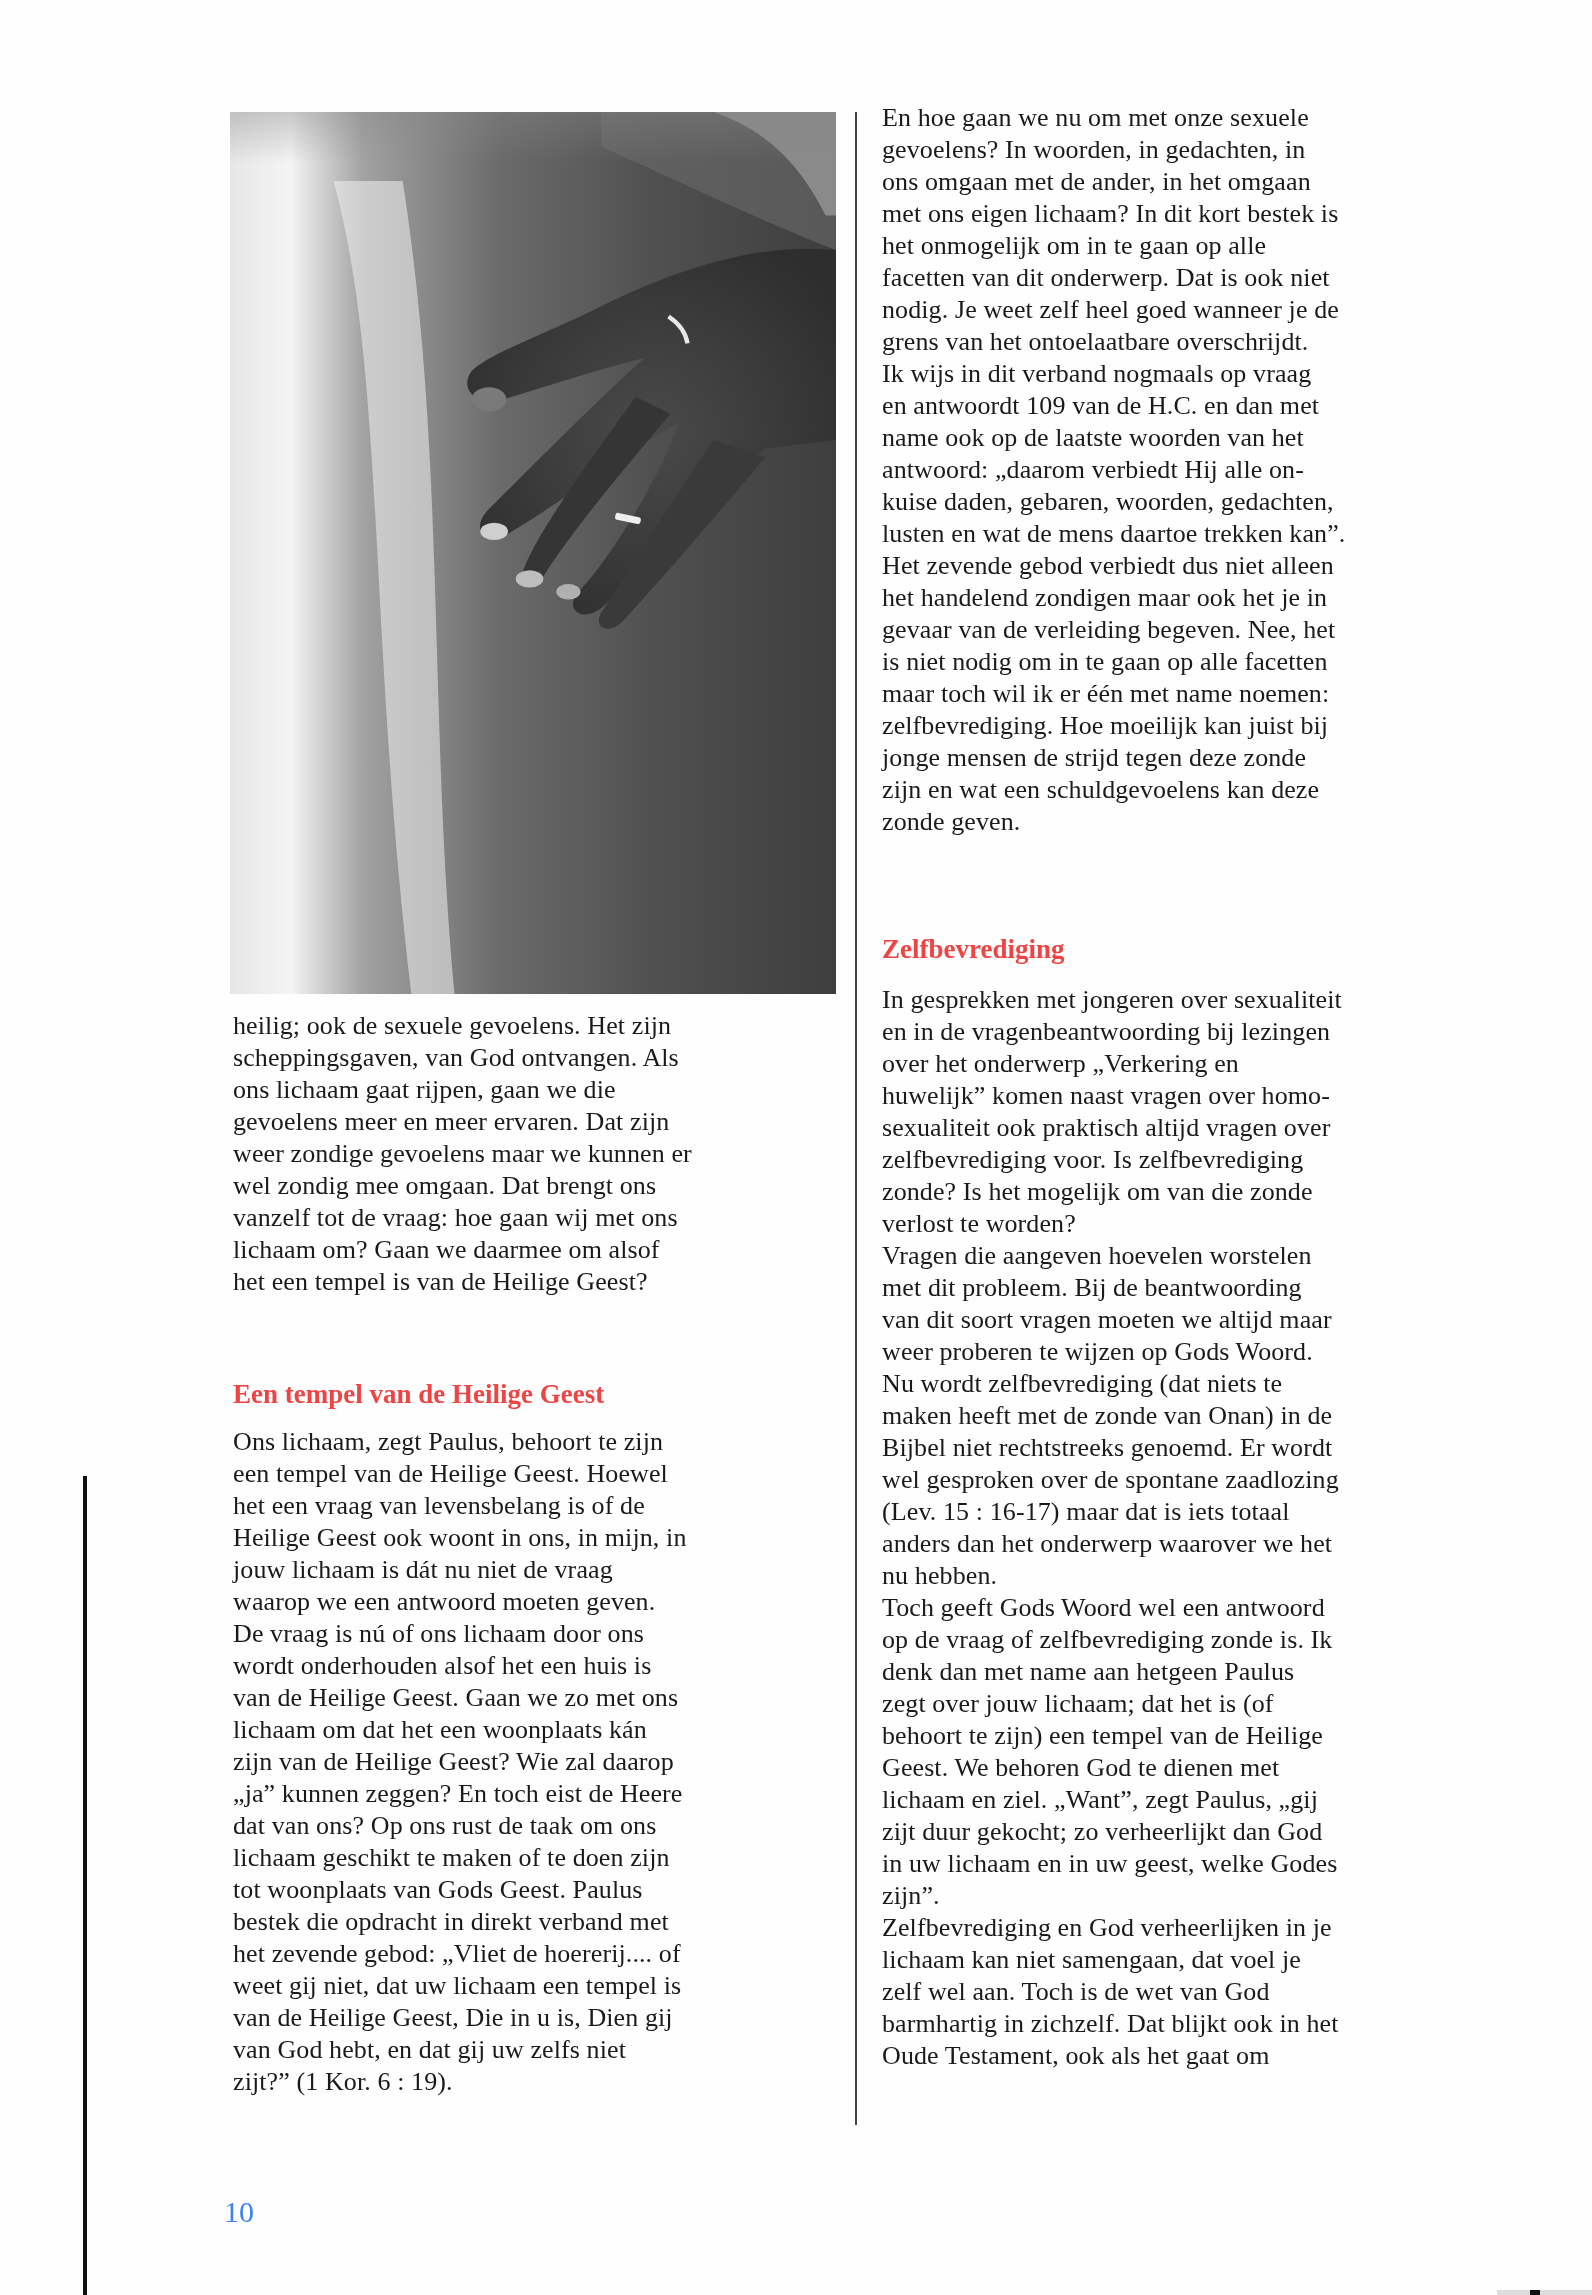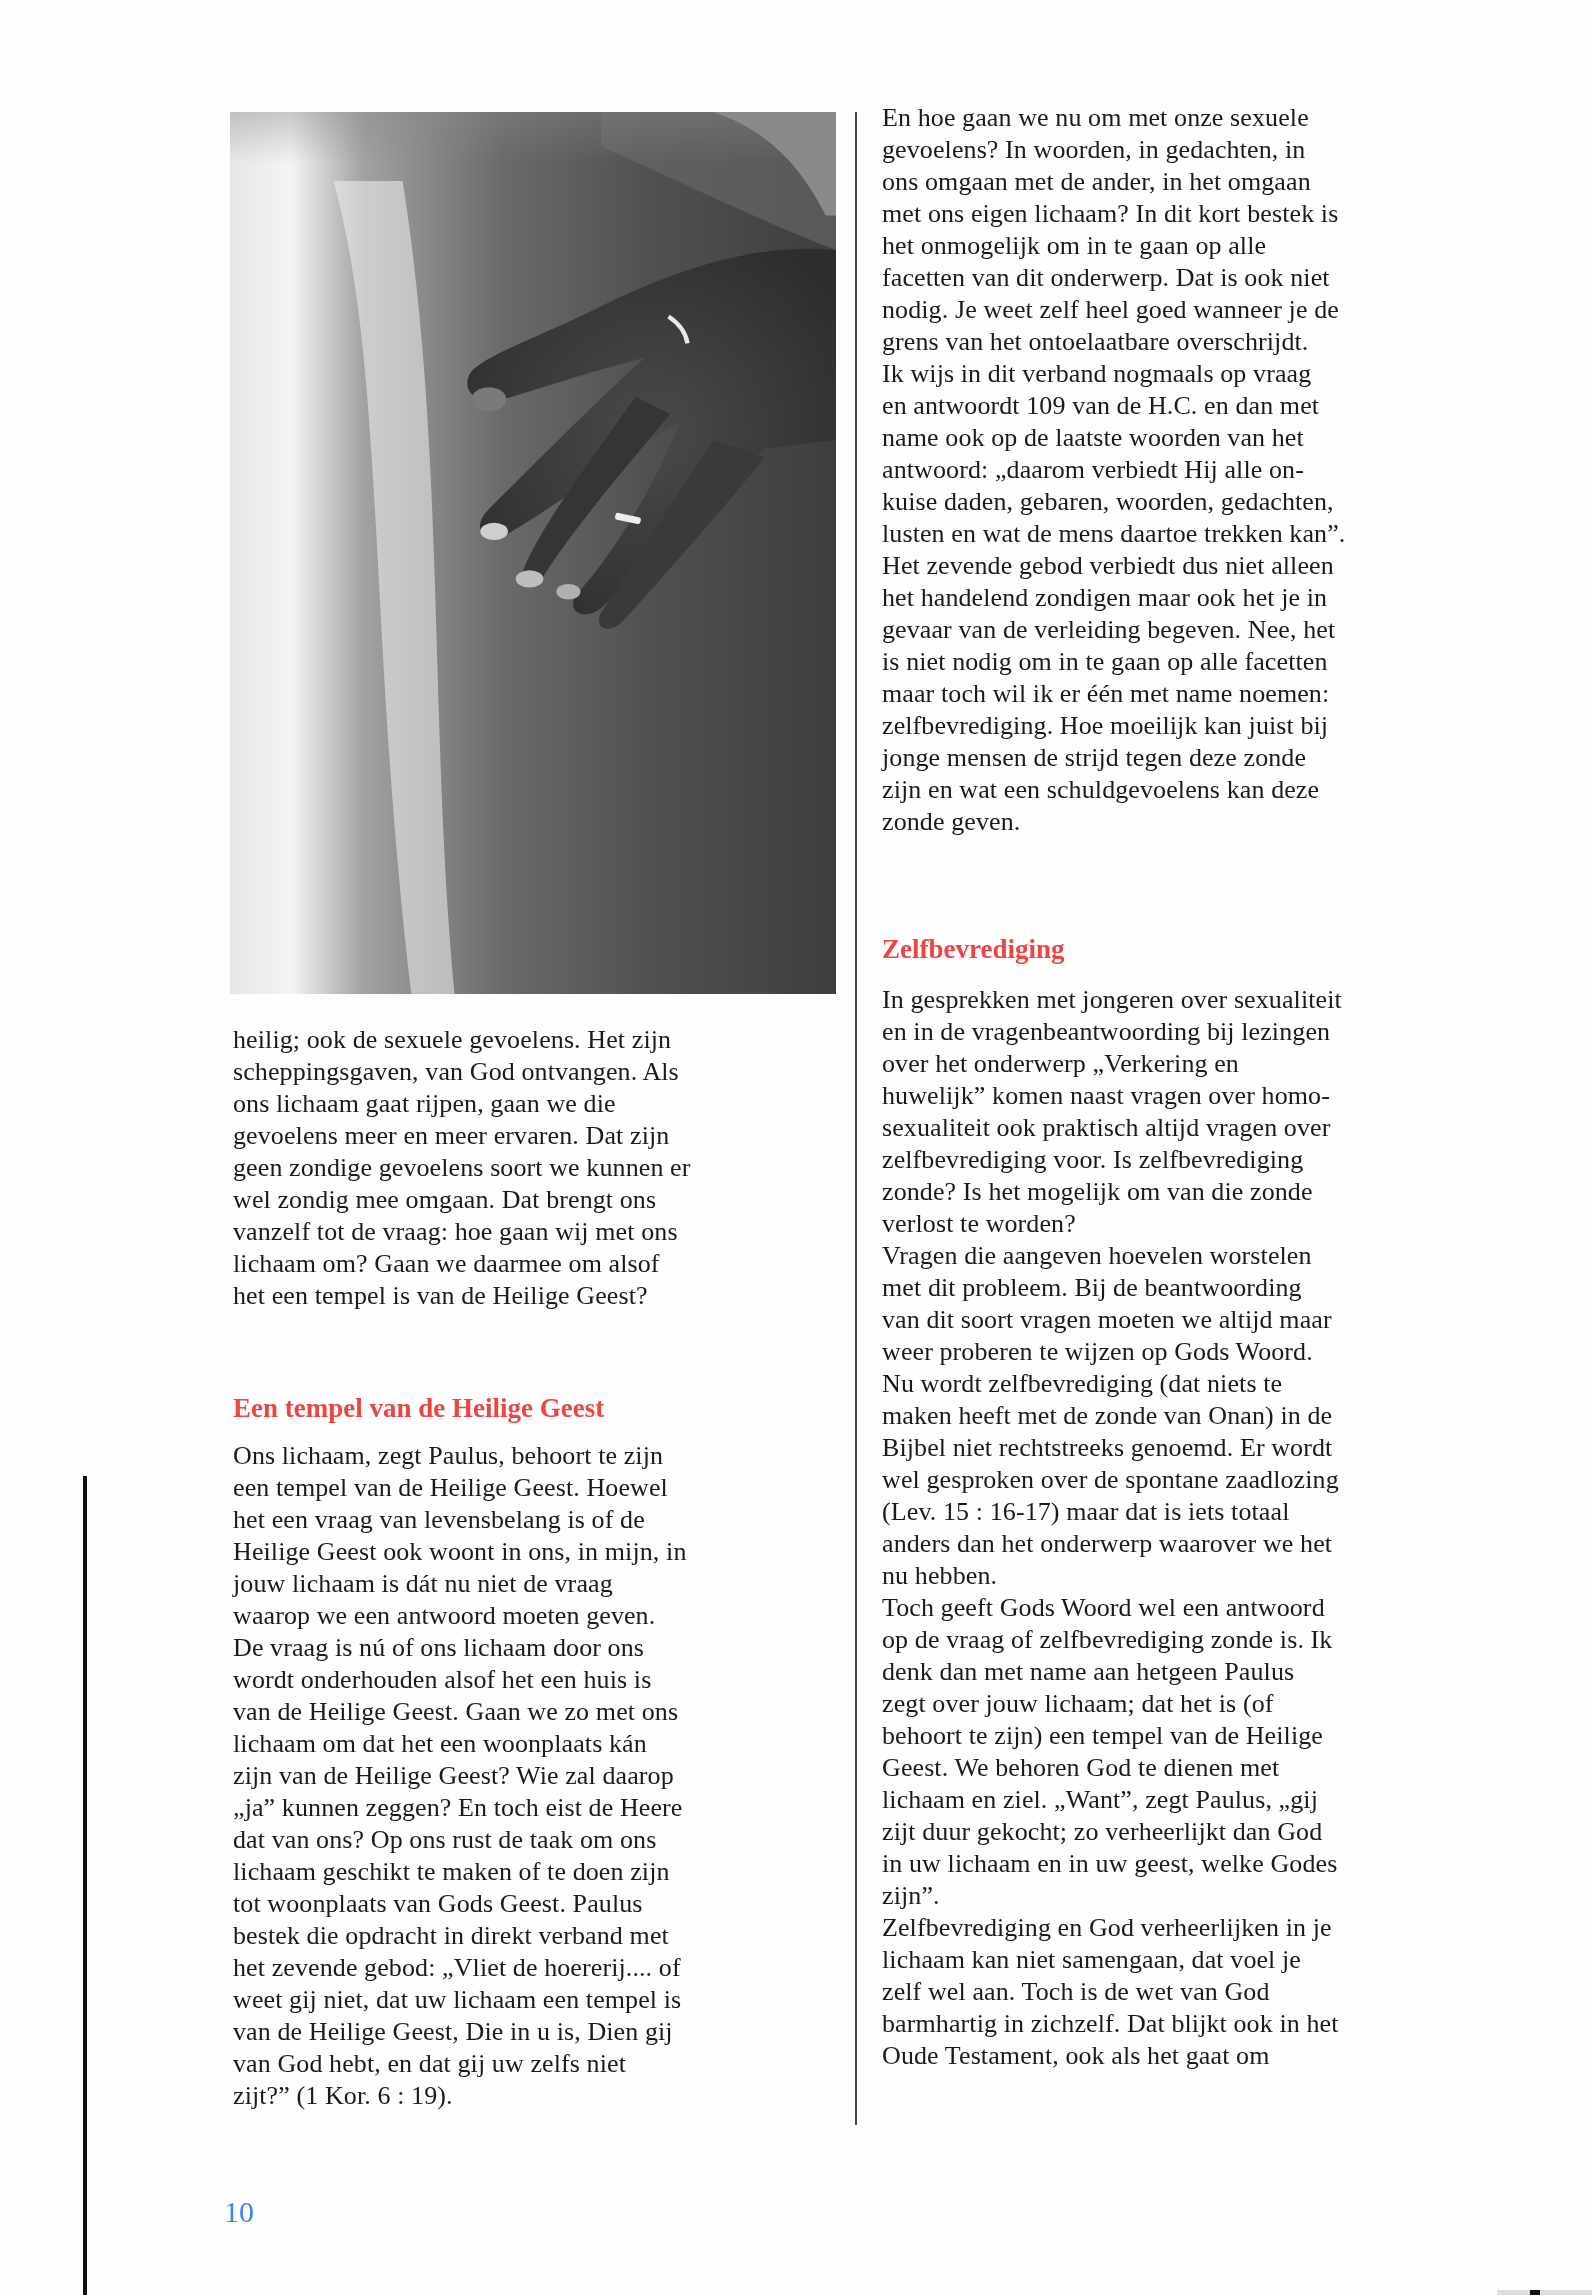--- a/index.html
+++ b/index.html
@@ -28,21 +28,21 @@
     background:
       radial-gradient(ellipse 104px 52px at 62% 56%, rgba(255,255,255,0.0), rgba(0,0,0,0) 70%),
       linear-gradient(90deg, #d8d8d8 0%, #f2f2f2 8%, #9b9b9b 20%, #6d6d6d 38%, #555 55%, #4a4a4a 72%, #3d3d3d 100%);
   }
   .photo svg { position: absolute; left: 0; top: 0; width: 100%; height: 100%; }
   
   .col-divider { position: absolute; left: 855px; top: 112px; width: 1.7px; height: 2013px; background: #444; }
   .scan-edge { position: absolute; left: 83px; top: 1476px; width: 3.5px; height: 820px; background: #111; }
   .scan-corner { position: absolute; left: 1497px; top: 2290px; width: 95px; height: 5.2px; background: #ddd; }
   .scan-corner::after { content: ""; position: absolute; right: 52px; top: 0; width: 10.4px; height: 5.2px; background: #111; }
-  .left-col { position: absolute; left: 233px; width: 604px; margin-top: 14px; }
+  .left-col { position: absolute; left: 233px; width: 604px; }
   .right-col { position: absolute; left: 882px; width: 664px; }
   .page-number {
     position: absolute; left: 224px; top: 2195px;
     font-family: "Liberation Serif", "DejaVu Serif", serif; font-size: 30px; color: #3b82f6;
   }
 </style>
 </head>
 <body>
 
 <div class="page">
@@ -91,21 +91,21 @@
 
   <div class="col-divider"></div>
   <div class="scan-edge"></div>
   <div class="scan-corner"></div>
 
   <div class="left-col text" style="top:1010px;">
     <span class="ln">heilig; ook de sexuele gevoelens. Het zijn</span>
     <span class="ln">scheppingsgaven, van God ontvangen. Als</span>
     <span class="ln">ons lichaam gaat rijpen, gaan we die</span>
     <span class="ln">gevoelens meer en meer ervaren. Dat zijn</span>
-    <span class="ln">geen zondige gevoelens soort we kunnen er</span>
+    <span class="ln">weer zondige gevoelens maar we kunnen er</span>
     <span class="ln">wel zondig mee omgaan. Dat brengt ons</span>
     <span class="ln">vanzelf tot de vraag: hoe gaan wij met ons</span>
     <span class="ln">lichaam om? Gaan we daarmee om alsof</span>
     <span class="ln">het een tempel is van de Heilige Geest?</span>
   </div>
 
   <div class="left-col heading" style="top:1379px;">Een tempel van de Heilige Geest</div>
 
   <div class="left-col text" style="top:1426px;">
     <span class="ln">Ons lichaam, zegt Paulus, behoort te zijn</span>

